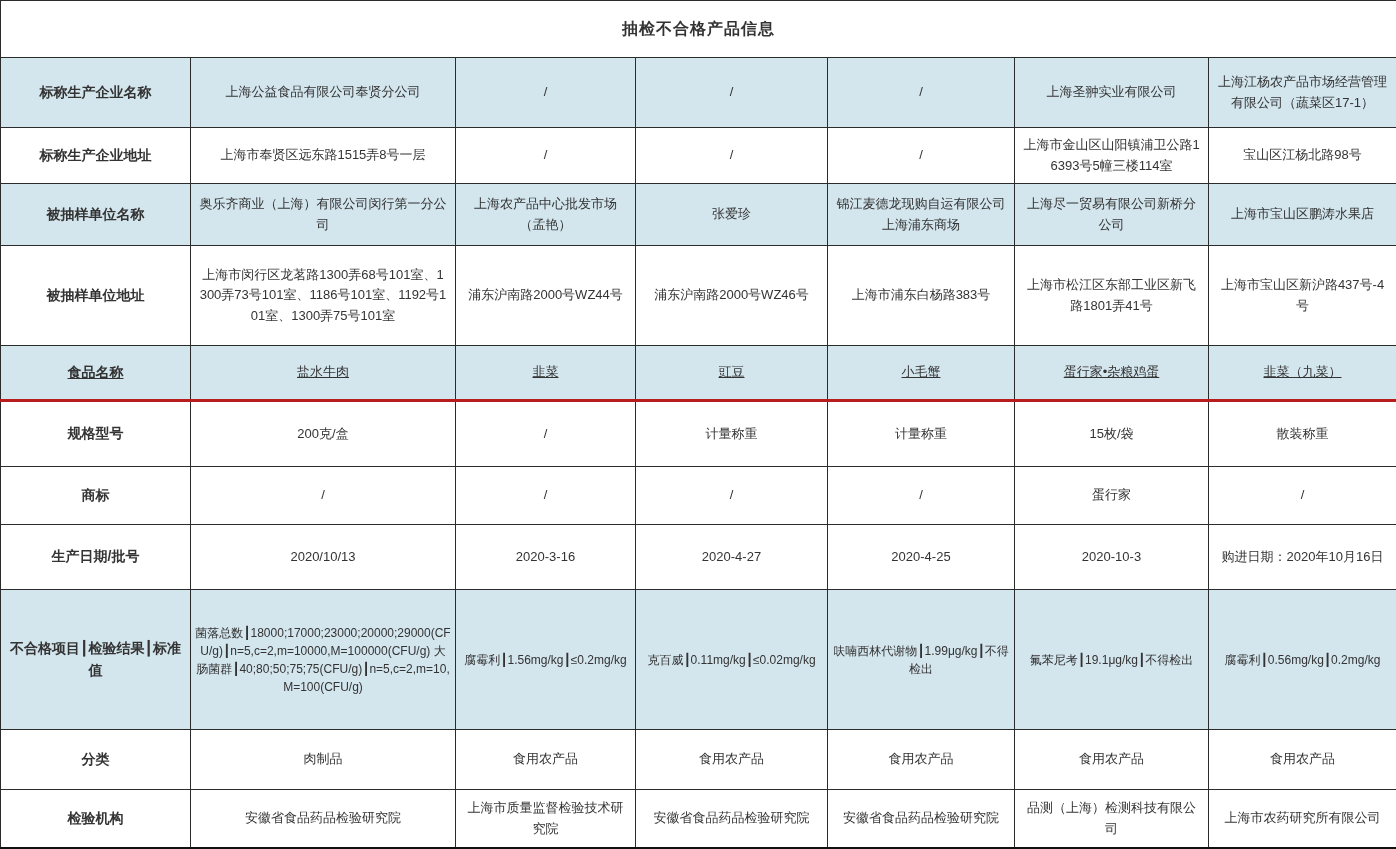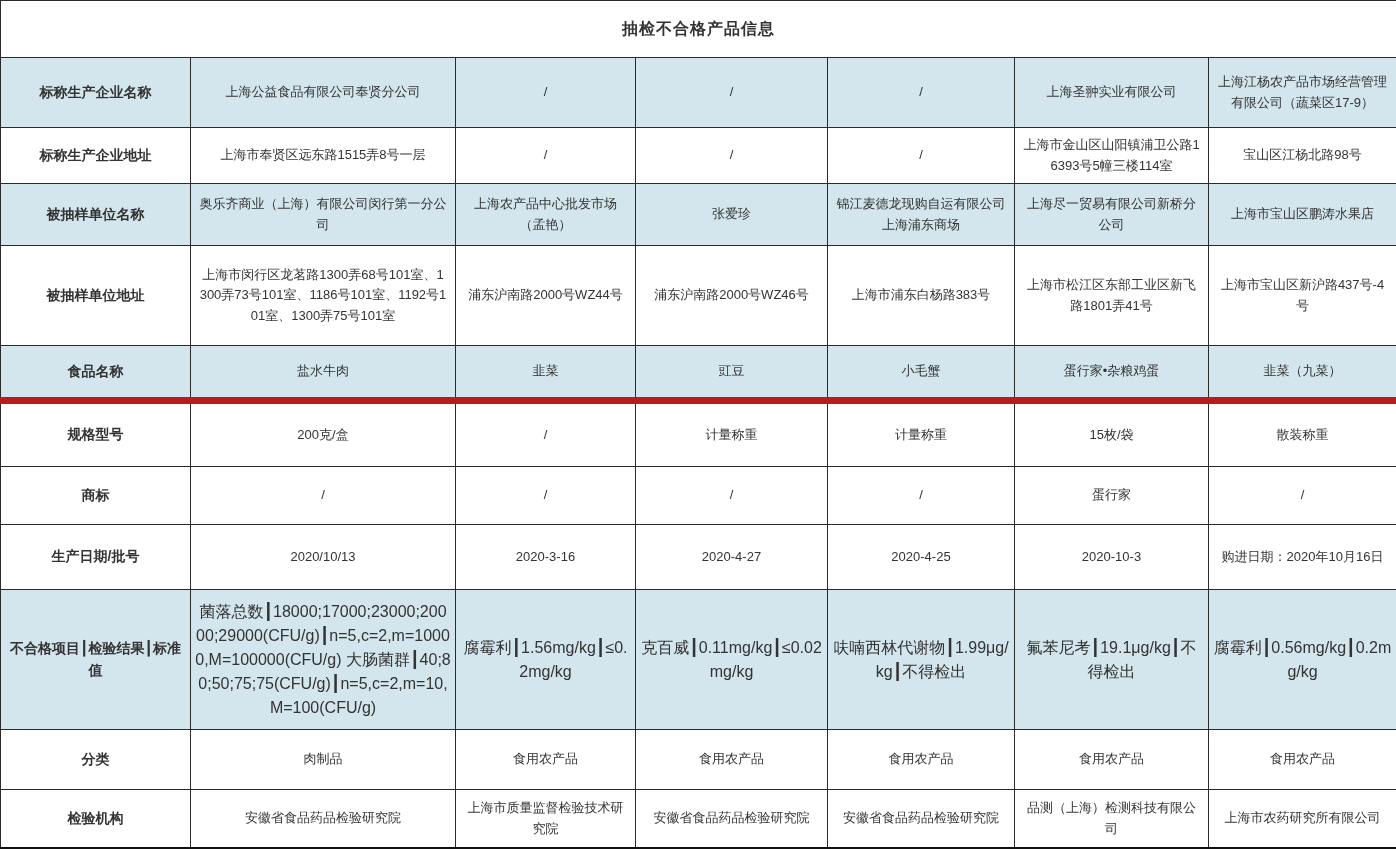--- a/index.html
+++ b/index.html
@@ -46,27 +46,28 @@
   td.cell {
     font-size: 13px;
   }
   tr.shaded th, tr.shaded td {
     background: var(--shade, #d3e5ed);
   }
   tr.plain th, tr.plain td {
     background: #ffffff;
   }
   tr.thick-bottom th, tr.thick-bottom td {
-    border-bottom: 7px solid #b91c1c;
+    border-bottom: 3px solid #b91c1c;
+    text-decoration: underline;
   }
   table.grid {
     border-bottom: 3px solid #111;
   }
   td.cell.dense {
-    font-size: 16px;
+    font-size: 12px;
     line-height: 1.5;
     padding: 2px 4px;
   }
 </style>
 </head>
 <body>
 
 <div class="sheet">
   <table class="grid">
     <colgroup>
@@ -82,21 +83,21 @@
       <tr class="title-row" style="height:57px">
         <td colspan="7" class="title">抽检不合格产品信息</td>
       </tr>
     <tr class="shaded" style="height: 70px;">
           <th class="rowhdr">标称生产企业名称</th>
           <td class="cell">上海公益食品有限公司奉贤分公司</td>
           <td class="cell">/</td>
           <td class="cell">/</td>
           <td class="cell">/</td>
           <td class="cell">上海圣翀实业有限公司</td>
-          <td class="cell">上海江杨农产品市场经营管理有限公司（蔬菜区17-9）</td>
+          <td class="cell">上海江杨农产品市场经营管理有限公司（蔬菜区17-1）</td>
         </tr>
         <tr class="plain" style="height: 56px;">
           <th class="rowhdr">标称生产企业地址</th>
           <td class="cell">上海市奉贤区远东路1515弄8号一层</td>
           <td class="cell">/</td>
           <td class="cell">/</td>
           <td class="cell">/</td>
           <td class="cell">上海市金山区山阳镇浦卫公路16393号5幢三楼114室</td>
           <td class="cell">宝山区江杨北路98号</td>
         </tr>

